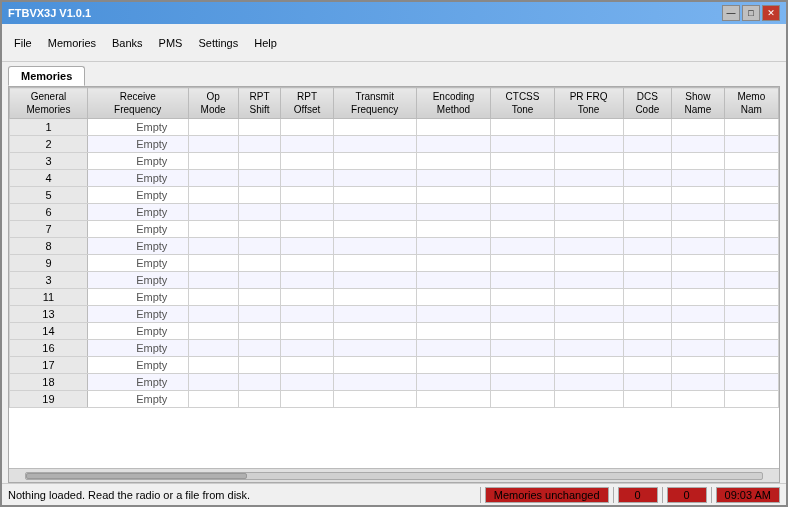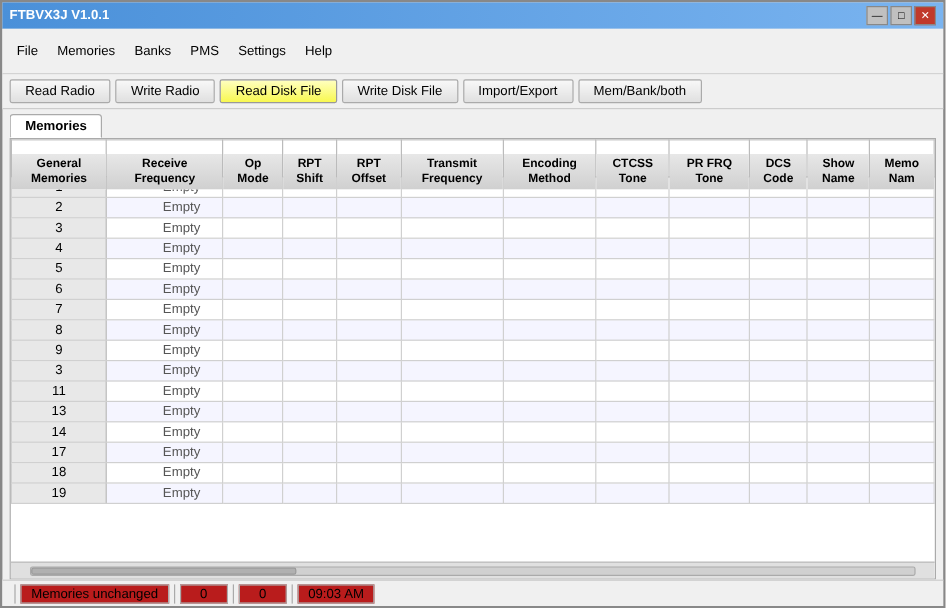--- a/index.html
+++ b/index.html
@@ -125,25 +125,25 @@
       border-collapse: collapse;
       width: 100%;
       min-width: 750px;
     }
     thead th {
       background: linear-gradient(to bottom, #e8e8e8, #d0d0d0);
       border: 1px solid #bbb;
       padding: 2px 4px;
       text-align: center;
       font-size: 10px;
-      font-weight: bold;
+      font-weight: normal;
       line-height: 1.3;
       white-space: pre-line;
       position: sticky;
-      top: 11px;
+      top: 0;
       z-index: 2;
     }
     tbody td {
       border: 1px solid #d0d0d0;
       padding: 1px 4px;
       text-align: center;
       font-size: 11px;
       height: 17px;
     }
     tbody tr:nth-child(even) td { background: #f5f5ff; }
@@ -221,28 +221,20 @@
 
   <div class="menu-bar">
     <span class="menu-item">File</span>
     <span class="menu-item">Memories</span>
     <span class="menu-item">Banks</span>
     <span class="menu-item">PMS</span>
     <span class="menu-item">Settings</span>
     <span class="menu-item">Help</span>
   </div>
 
-  <div class="toolbar">
-    <button class="toolbar-btn">Read Radio</button>
-    <button class="toolbar-btn">Write Radio</button>
-    <button class="toolbar-btn active">Read Disk File</button>
-    <button class="toolbar-btn">Write Disk File</button>
-    <button class="toolbar-btn">Import/Export</button>
-    <button class="toolbar-btn">Mem/Bank/both</button>
-  </div>
 
   <div class="tabs-area">
     <div class="tab active">Memories</div>
   </div>
 
   <div class="table-container">
     <div class="table-scroll">
       <table>
         <thead>
           <tr>
@@ -449,20 +441,34 @@
               <td></td>
               <td></td>
               <td></td>
               <td></td>
               <td></td>
               <td></td>
               <td></td>
               <td></td>
             </tr>
             <tr>
+              <td class="row-num">16</td>
+              <td class="empty-cell">Empty</td>
+              <td></td>
+              <td></td>
+              <td></td>
+              <td></td>
+              <td></td>
+              <td></td>
+              <td></td>
+              <td></td>
+              <td></td>
+              <td></td>
+            </tr>
+            <tr>
               <td class="row-num">17</td>
               <td class="empty-cell">Empty</td>
               <td></td>
               <td></td>
               <td></td>
               <td></td>
               <td></td>
               <td></td>
               <td></td>
               <td></td>
@@ -501,20 +507,21 @@
       </table>
     </div>
     <div class="scrollbar-h">
       <div class="scrollbar-track">
         <div class="scrollbar-thumb"></div>
       </div>
     </div>
   </div>
 
   <div class="status-bar">
+    <span class="status-main">Nothing loaded. Read the radio or a file from disk.</span>
     <div class="status-sep"></div>
     <div class="status-box">Memories unchanged</div>
     <div class="status-sep"></div>
     <div class="status-box">0</div>
     <div class="status-sep"></div>
     <div class="status-box">0</div>
     <div class="status-sep"></div>
     <div class="status-box">09:03 AM</div>
   </div>
 </div>

